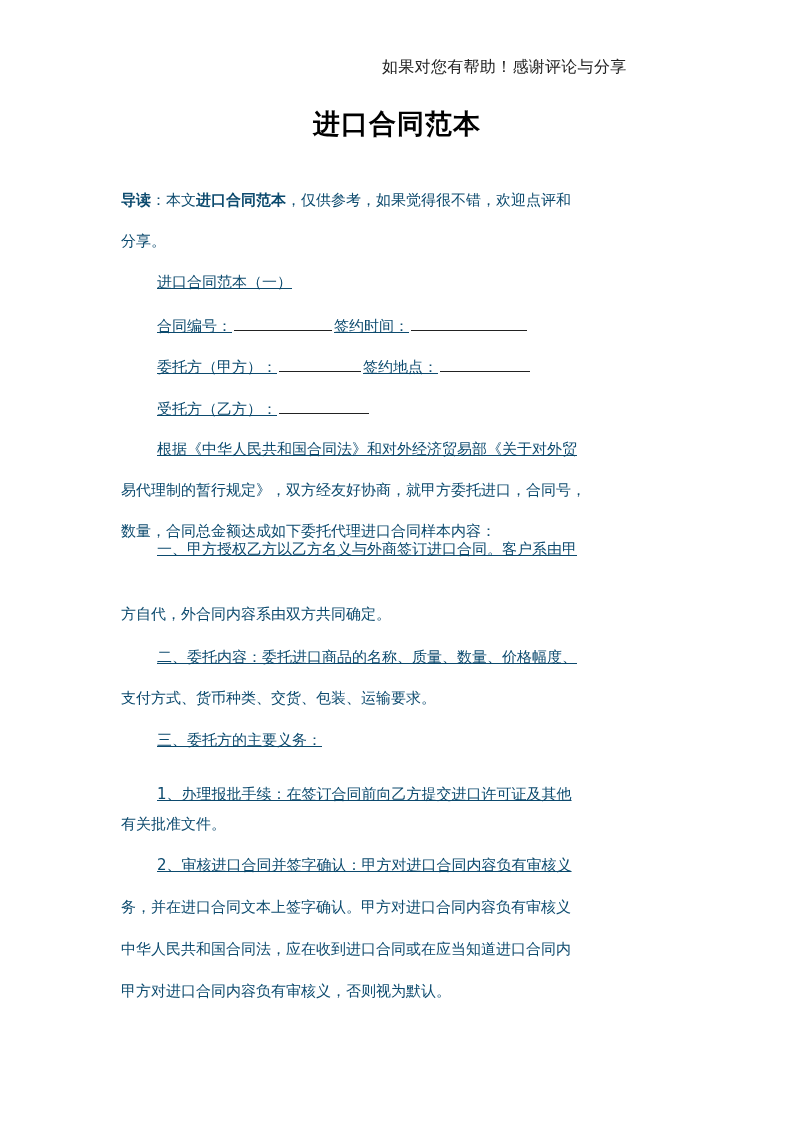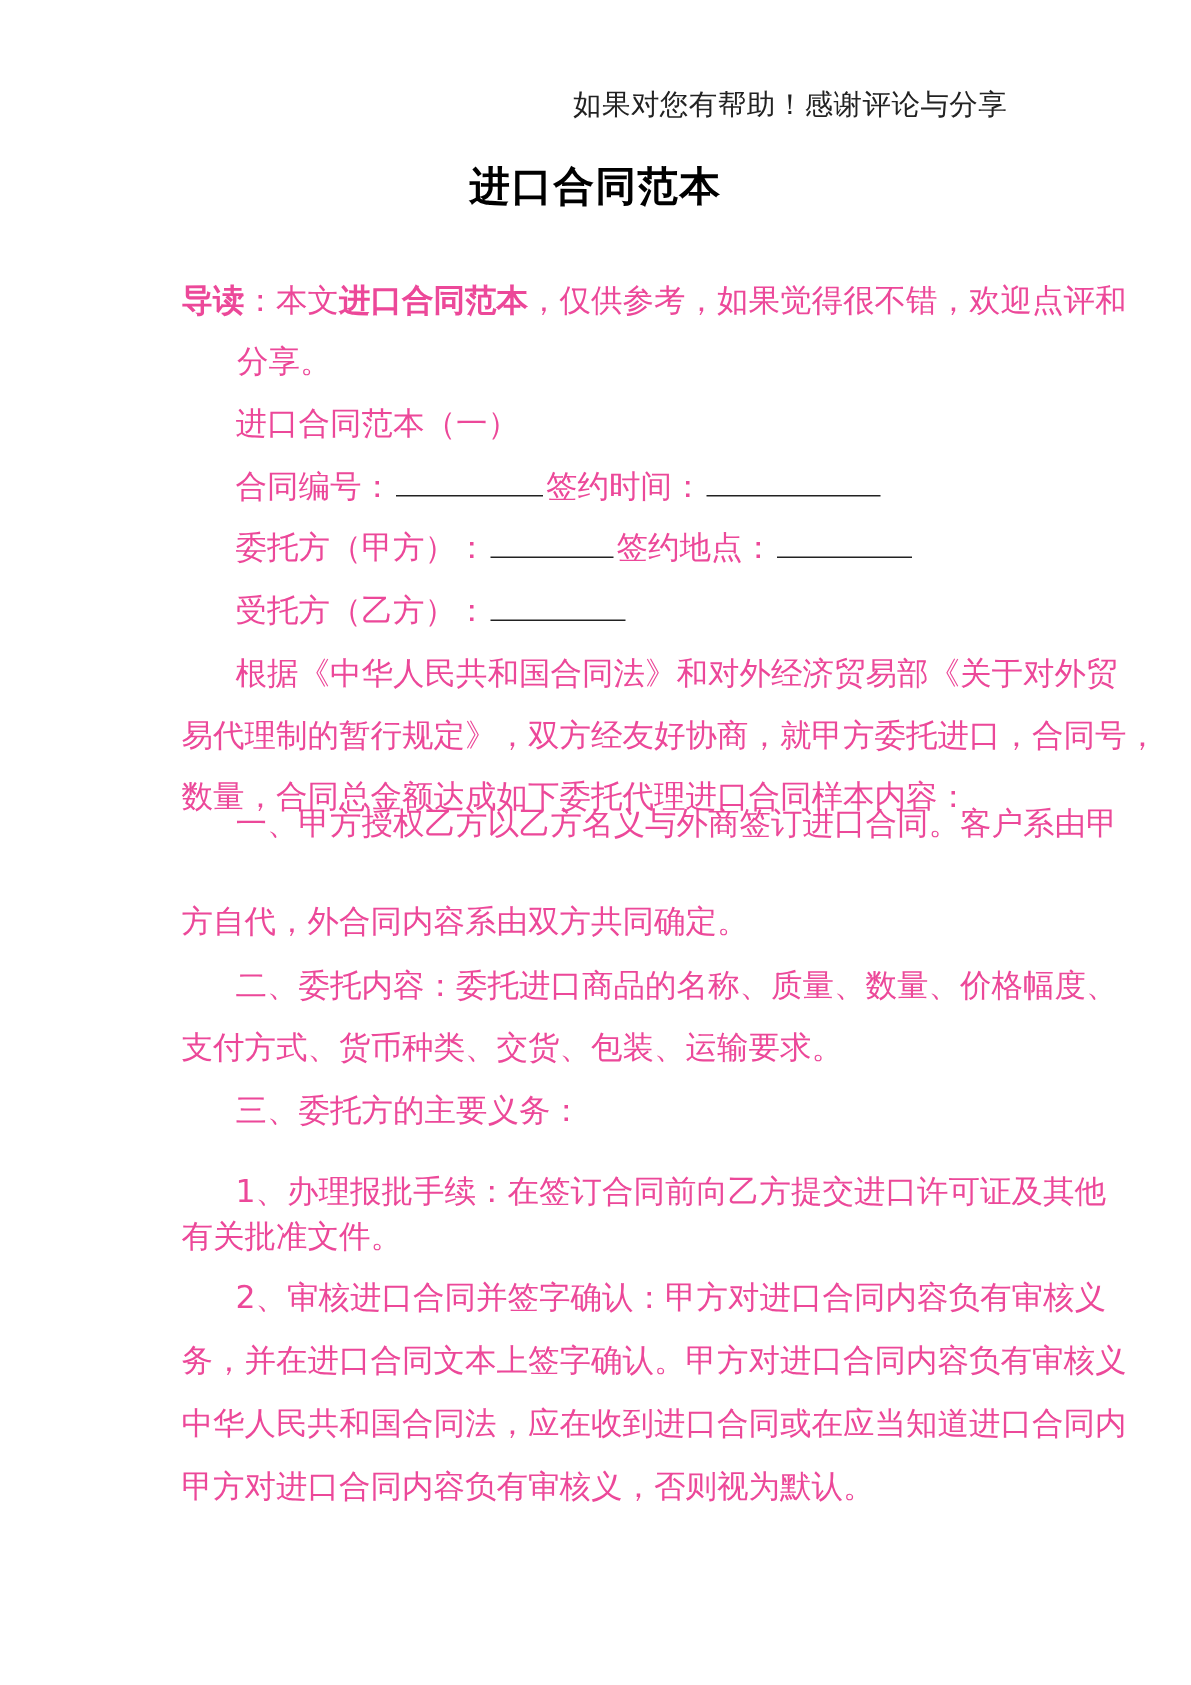--- a/index.html
+++ b/index.html
@@ -13,65 +13,65 @@
       position: relative;
       overflow: hidden;
       font-family: "DejaVu Sans", "Liberation Sans", sans-serif;
       color: #111111;
     }
     .header-note {
       position: absolute;
       top: 57px;
       left: 382px;
       font-family: "DejaVu Serif", "Liberation Serif", serif;
-      font-size: 19px;
+      font-size: 16px;
       color: #222222;
       letter-spacing: 0.3px;
       white-space: nowrap;
     }
     .doc-title {
       position: absolute;
       top: 106px;
       left: 0;
       width: 794px;
       text-align: center;
       font-size: 27px;
       font-weight: bold;
       color: #000000;
       letter-spacing: 1px;
     }
     .line {
       position: absolute;
       left: 121px;
-      font-size: 21px;
+      font-size: 15px;
       line-height: 24px;
       white-space: nowrap;
-      color: #ec4899;
+      color: #0c4a6e;
     }
-    .indent { left: 157px; }
+    .indent { left: 157px; text-decoration: underline; }
     .b { font-weight: bold; }
     .blank {
       display: inline-block;
       border-bottom: 1px solid #222;
       height: 18px;
       vertical-align: baseline;
       margin: 0 2px;
     }
   </style>
 </head>
 <body>
 
 <div class="header-note">如果对您有帮助！感谢评论与分享</div>
 
 <div class="doc-title">进口合同范本</div>
 
 <div class="line" style="top:188px;">
   <span class="b">导读</span><span>：本文</span><span class="b">进口合同范本</span><span>，仅供参考，如果觉得很不错，欢迎点评和</span>
 </div>
-<div class="line" style="top:229px;margin-left:37px;">分享。</div>
+<div class="line" style="top:229px;">分享。</div>
 
 <div class="line indent" style="top:270px;">进口合同范本（一）</div>
 
 <div class="line indent" style="top:312px;">
   <span>合同编号：</span><span class="blank" style="width:98px;"></span><span>签约时间：</span><span class="blank" style="width:116px;"></span>
 </div>
 
 <div class="line indent" style="top:353px;">
   <span>委托方（甲方）：</span><span class="blank" style="width:82px;"></span><span>签约地点：</span><span class="blank" style="width:90px;"></span>
 </div>

